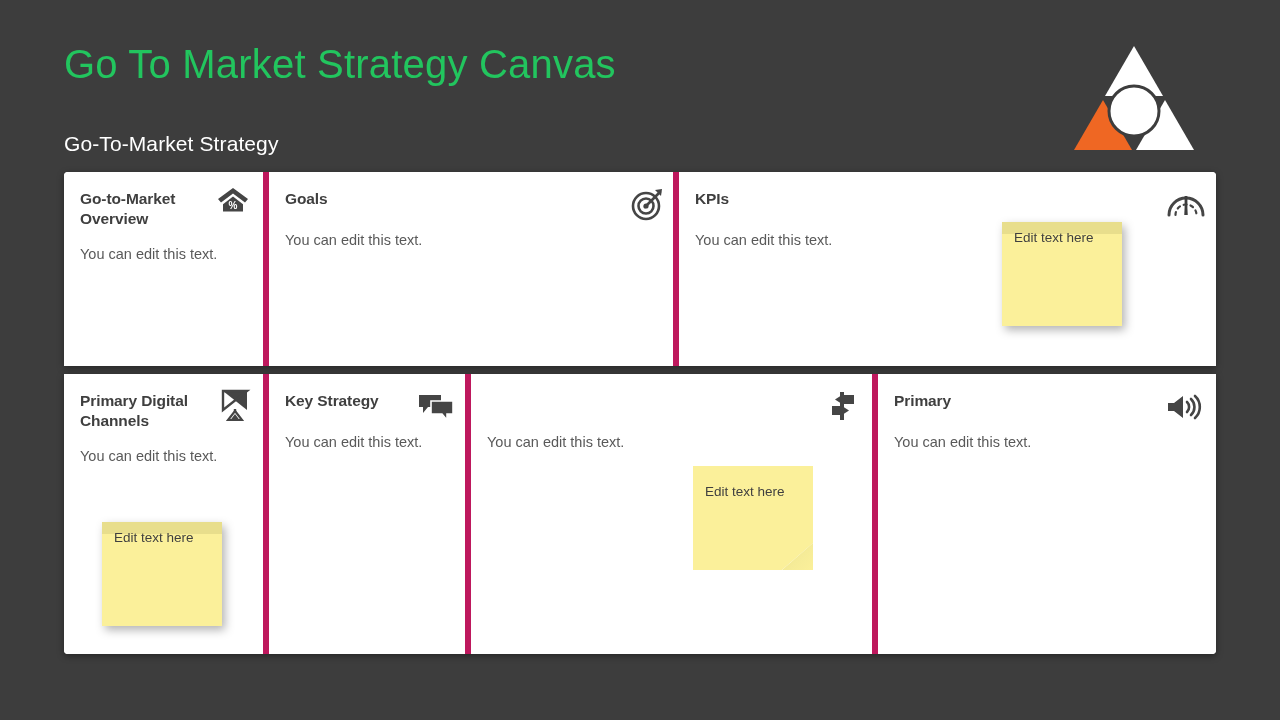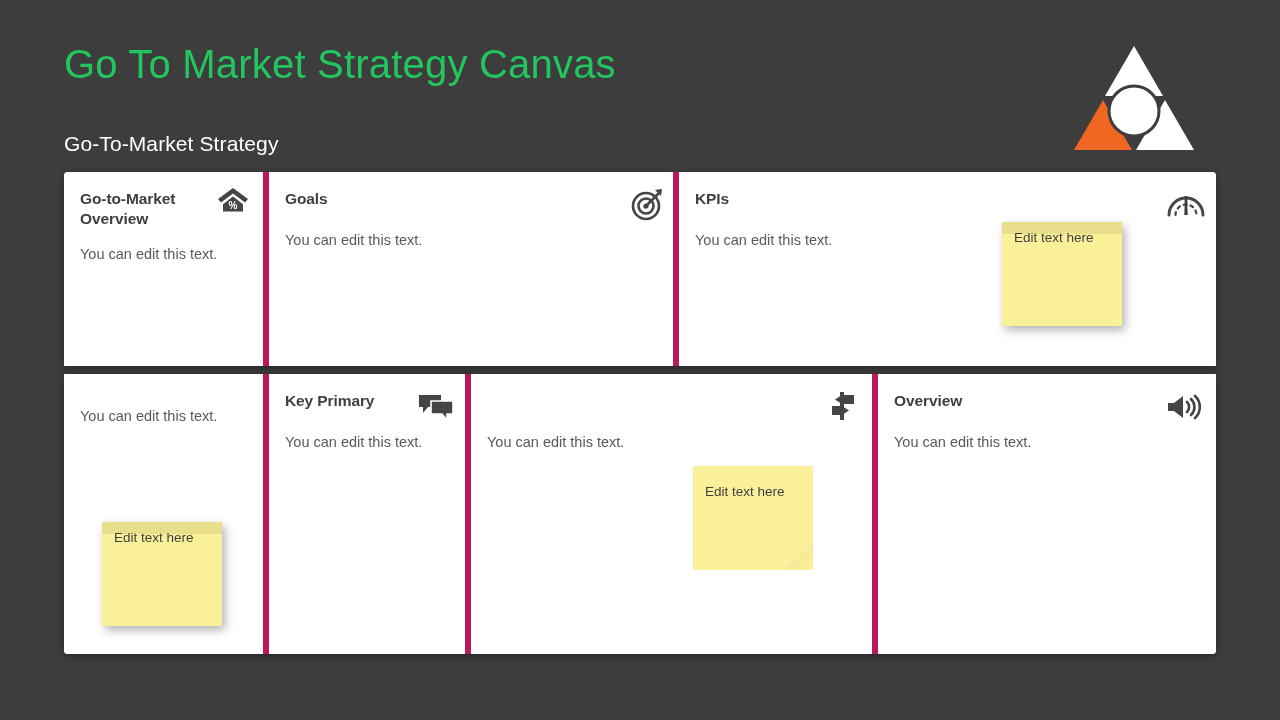--- a/index.html
+++ b/index.html
@@ -240,31 +240,43 @@
       <div class="sticky sticky-kpi">
         <div class="sticky-strip"></div>
         <div class="sticky-text">Edit text here</div>
       </div>
     </div>
   </div>
 
   <div class="row row-bottom">
 
     <div class="cell" style="width:205px">
+      <div class="cell-head">
+        <div class="cell-title">Primary Digital Channels</div>
+        <div class="cell-icon" style="right:-4px">
+          <svg viewBox="0 0 32 32" width="32" height="32" aria-hidden="true">
+            <path d="M4 2 L28 2 L28 21 Z" fill="#454545"></path>
+            <path d="M4 2 L28 2 L4 21 Z" fill="none" stroke="#454545" stroke-width="2.4"></path>
+            <path d="M16 20 L16 24" stroke="#454545" stroke-width="2.4"></path>
+            <path d="M16 22 L23 31 L9 31 Z" fill="none" stroke="#454545" stroke-width="2.2"></path>
+            <path d="M16 25 L20.5 31 L11.5 31 Z" fill="#454545"></path>
+          </svg>
+        </div>
+      </div>
       <div class="cell-body">You can edit this text.</div>
 
       <div class="sticky sticky-channels">
         <div class="sticky-strip"></div>
         <div class="sticky-text">Edit text here</div>
       </div>
     </div>
 
     <div class="cell" style="width:202px">
       <div class="cell-head">
-        <div class="cell-title">Key Primary</div>
+        <div class="cell-title">Key Strategy</div>
         <div class="cell-icon" style="right:-6px;top:2px">
           <svg viewBox="0 0 38 28" width="38" height="28" aria-hidden="true">
             <path d="M2 2 H24 V14 H11 L6 20 V14 H2 Z" fill="#454545"></path>
             <path d="M14 8 H36 V21 H30 V27 L25 21 H14 Z" fill="#454545" stroke="#ffffff" stroke-width="1.6"></path>
           </svg>
         </div>
       </div>
       <div class="cell-body">You can edit this text.</div>
     </div>
 
@@ -282,21 +294,21 @@
 
       <div class="sticky curl sticky-creative">
         <div class="sticky-sheet"></div>
         <div class="sticky-fold"></div>
         <div class="sticky-text">Edit text here</div>
       </div>
     </div>
 
     <div class="cell" style="width:338px">
       <div class="cell-head">
-        <div class="cell-title">Overview</div>
+        <div class="cell-title">Primary</div>
         <div class="cell-icon" style="right:-6px;top:2px">
           <svg viewBox="0 0 40 28" width="40" height="28" aria-hidden="true">
             <path d="M2 10 H8 L17 3 V25 L8 18 H2 Z" fill="#454545"></path>
             <path d="M21 9 A7 7 0 0 1 21 19" fill="none" stroke="#454545" stroke-width="2.6" stroke-linecap="round"></path>
             <path d="M25 6 A11 11 0 0 1 25 22" fill="none" stroke="#454545" stroke-width="2.6" stroke-linecap="round"></path>
             <path d="M29 3 A15 15 0 0 1 29 25" fill="none" stroke="#454545" stroke-width="2.6" stroke-linecap="round"></path>
           </svg>
         </div>
       </div>
       <div class="cell-body wide">You can edit this text.</div>

